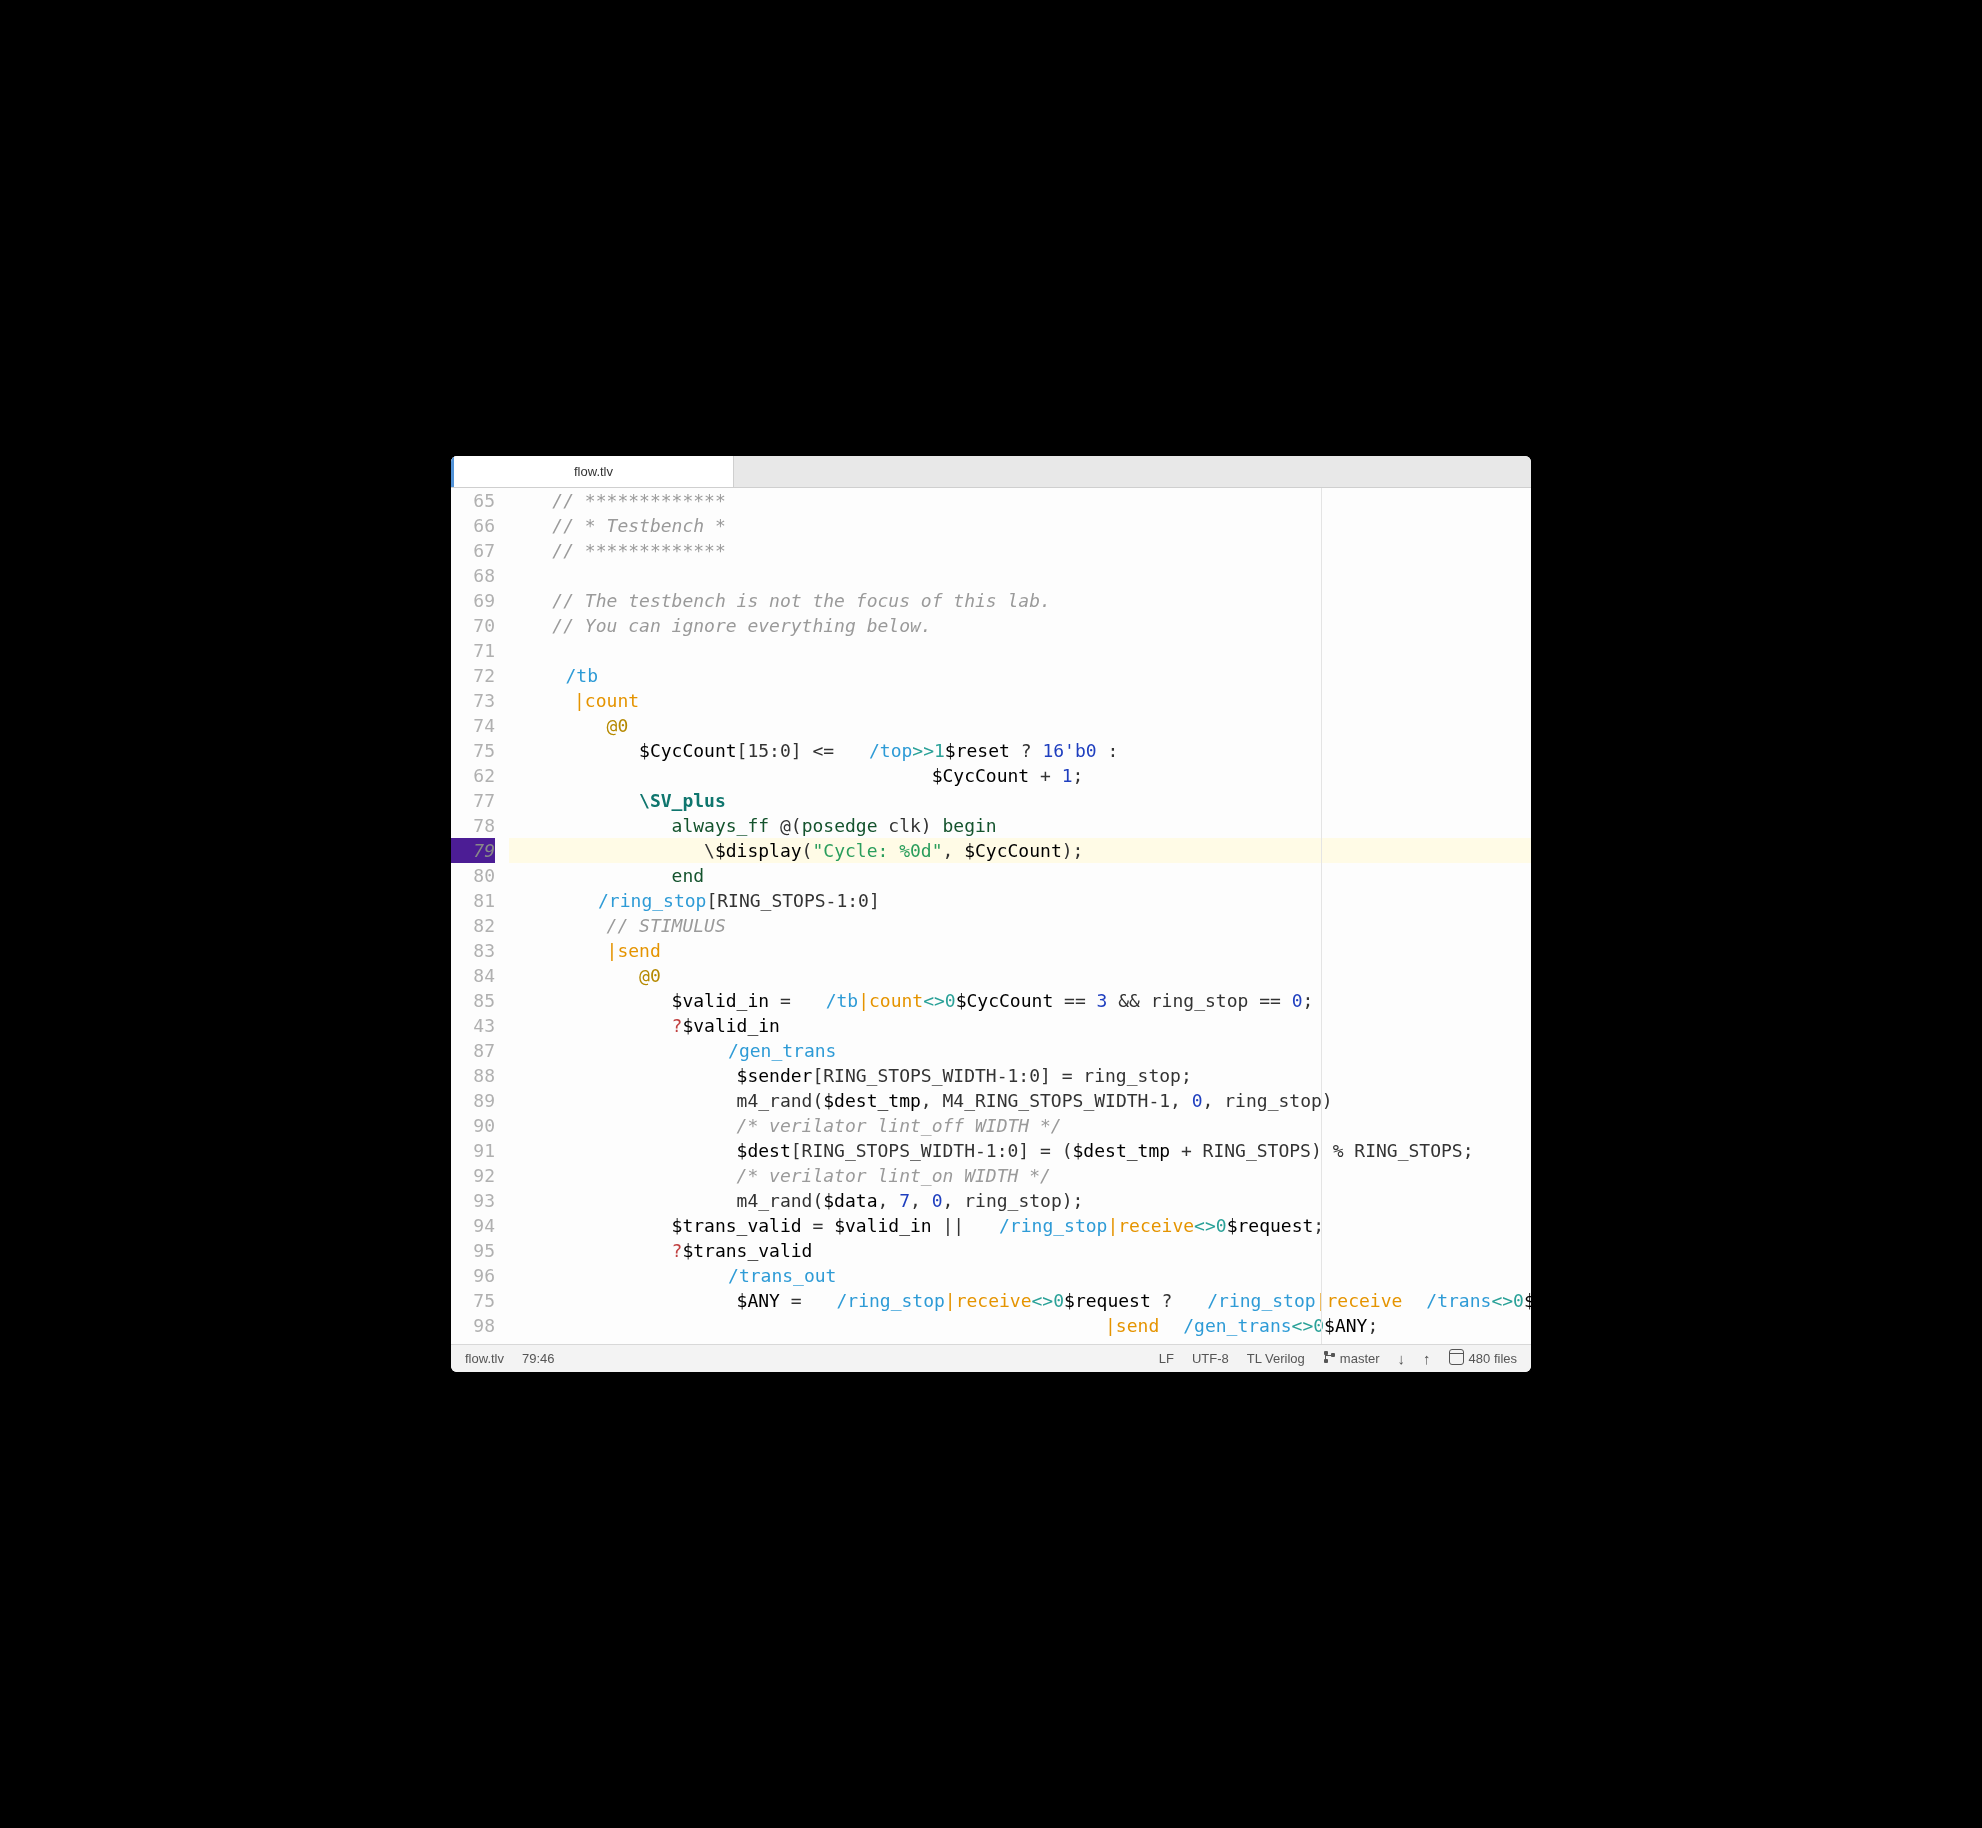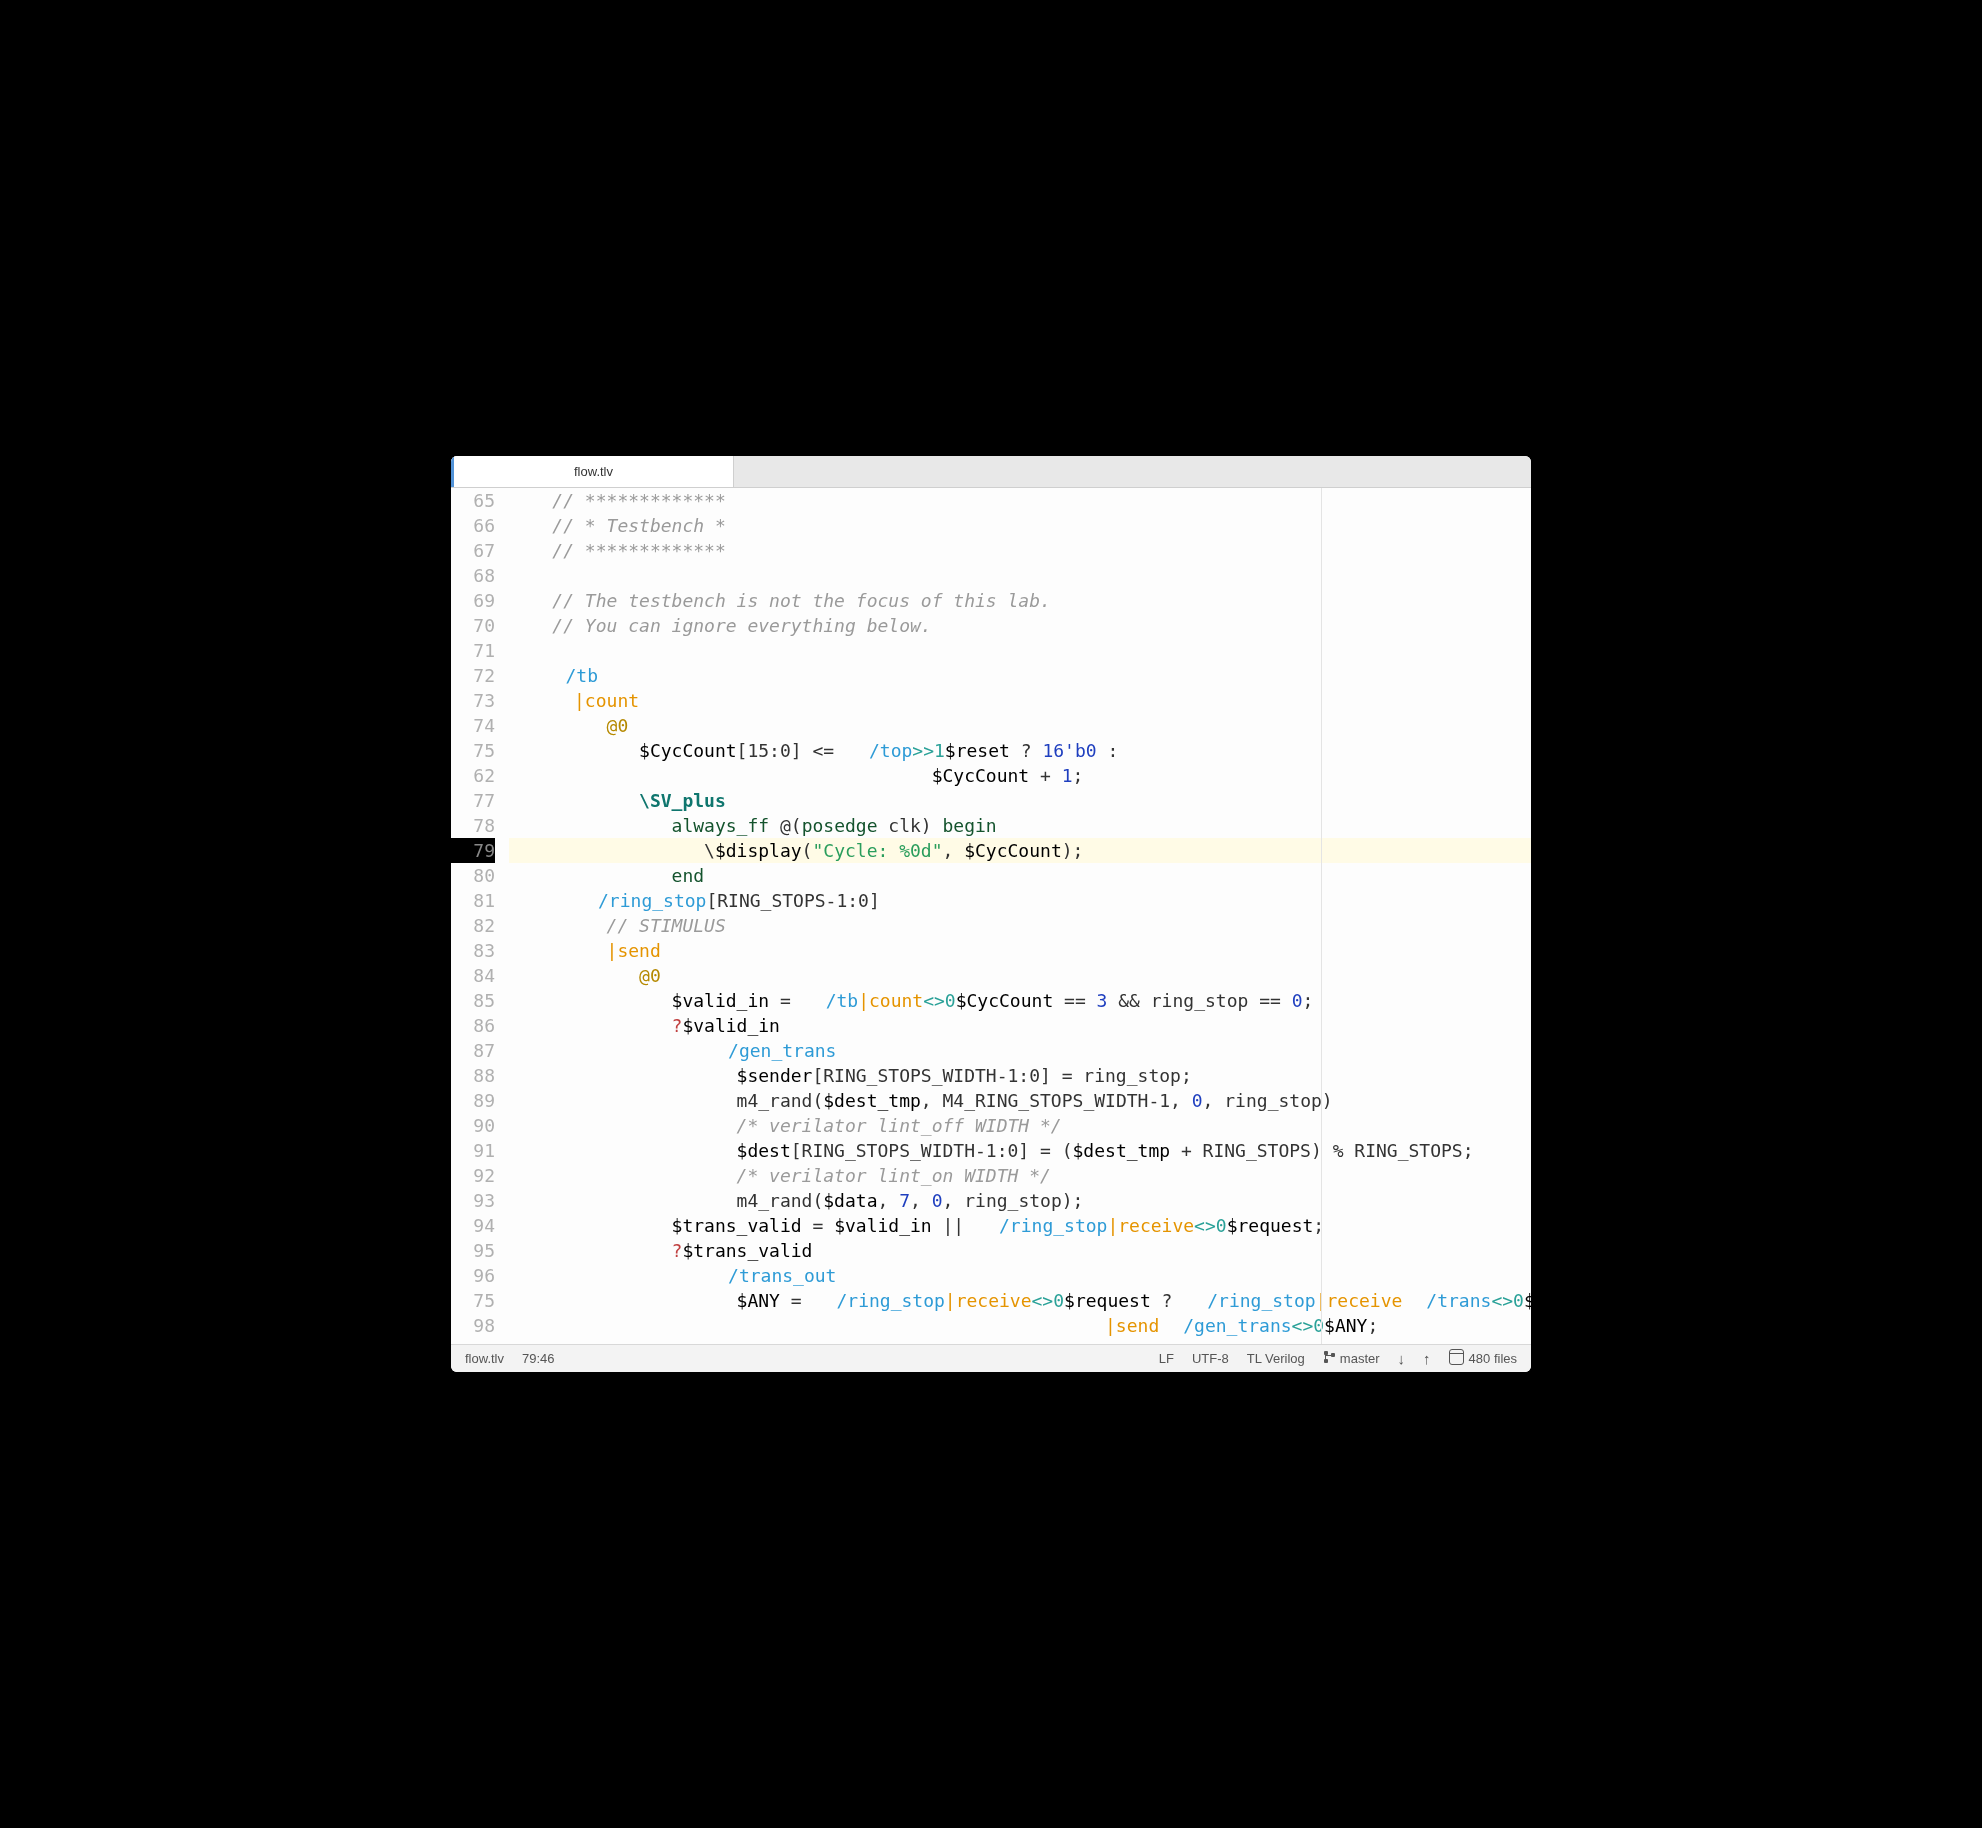--- a/index.html
+++ b/index.html
@@ -82,21 +82,21 @@
     width: 58px;
     text-align: right;
     padding-right: 14px;
     color: #b0b0b0;
     user-select: none;
     background: #fdfdfd;
   }
   .code { flex: 1; white-space: pre; color: #333; overflow: hidden; }
   .line { height: 25px; }
   .line.hl { background: #fffbe6; }
-  .gutter .line.hl { background: #000000; color: #888; }
+  .gutter .line.hl { background: #4c1d95; color: #888; font-style: italic; }
 
   .c-comment { color: #9a9a9a; font-style: italic; }
   .c-scope { color: #2e9bd6; margin-left: 24px; }
   .c-pipe { color: #e59400; }
   .c-stage { color: #b58900; }
   .c-sig { color: #000000; }
   .c-kw { color: #0f766e; font-weight: bold; }
   .c-str { color: #2a9d5c; }
   .c-num { color: #1f3fbf; }
   .c-svkw { color: #14532d; }
@@ -157,21 +157,21 @@
         <div class="line">62</div>
         <div class="line">77</div>
         <div class="line">78</div>
         <div class="line hl">79</div>
         <div class="line">80</div>
         <div class="line">81</div>
         <div class="line">82</div>
         <div class="line">83</div>
         <div class="line">84</div>
         <div class="line">85</div>
-        <div class="line">86</div>
+        <div class="line">43</div>
         <div class="line">87</div>
         <div class="line">88</div>
         <div class="line">89</div>
         <div class="line">90</div>
         <div class="line">91</div>
         <div class="line">92</div>
         <div class="line">93</div>
         <div class="line">94</div>
         <div class="line">95</div>
         <div class="line">96</div>

